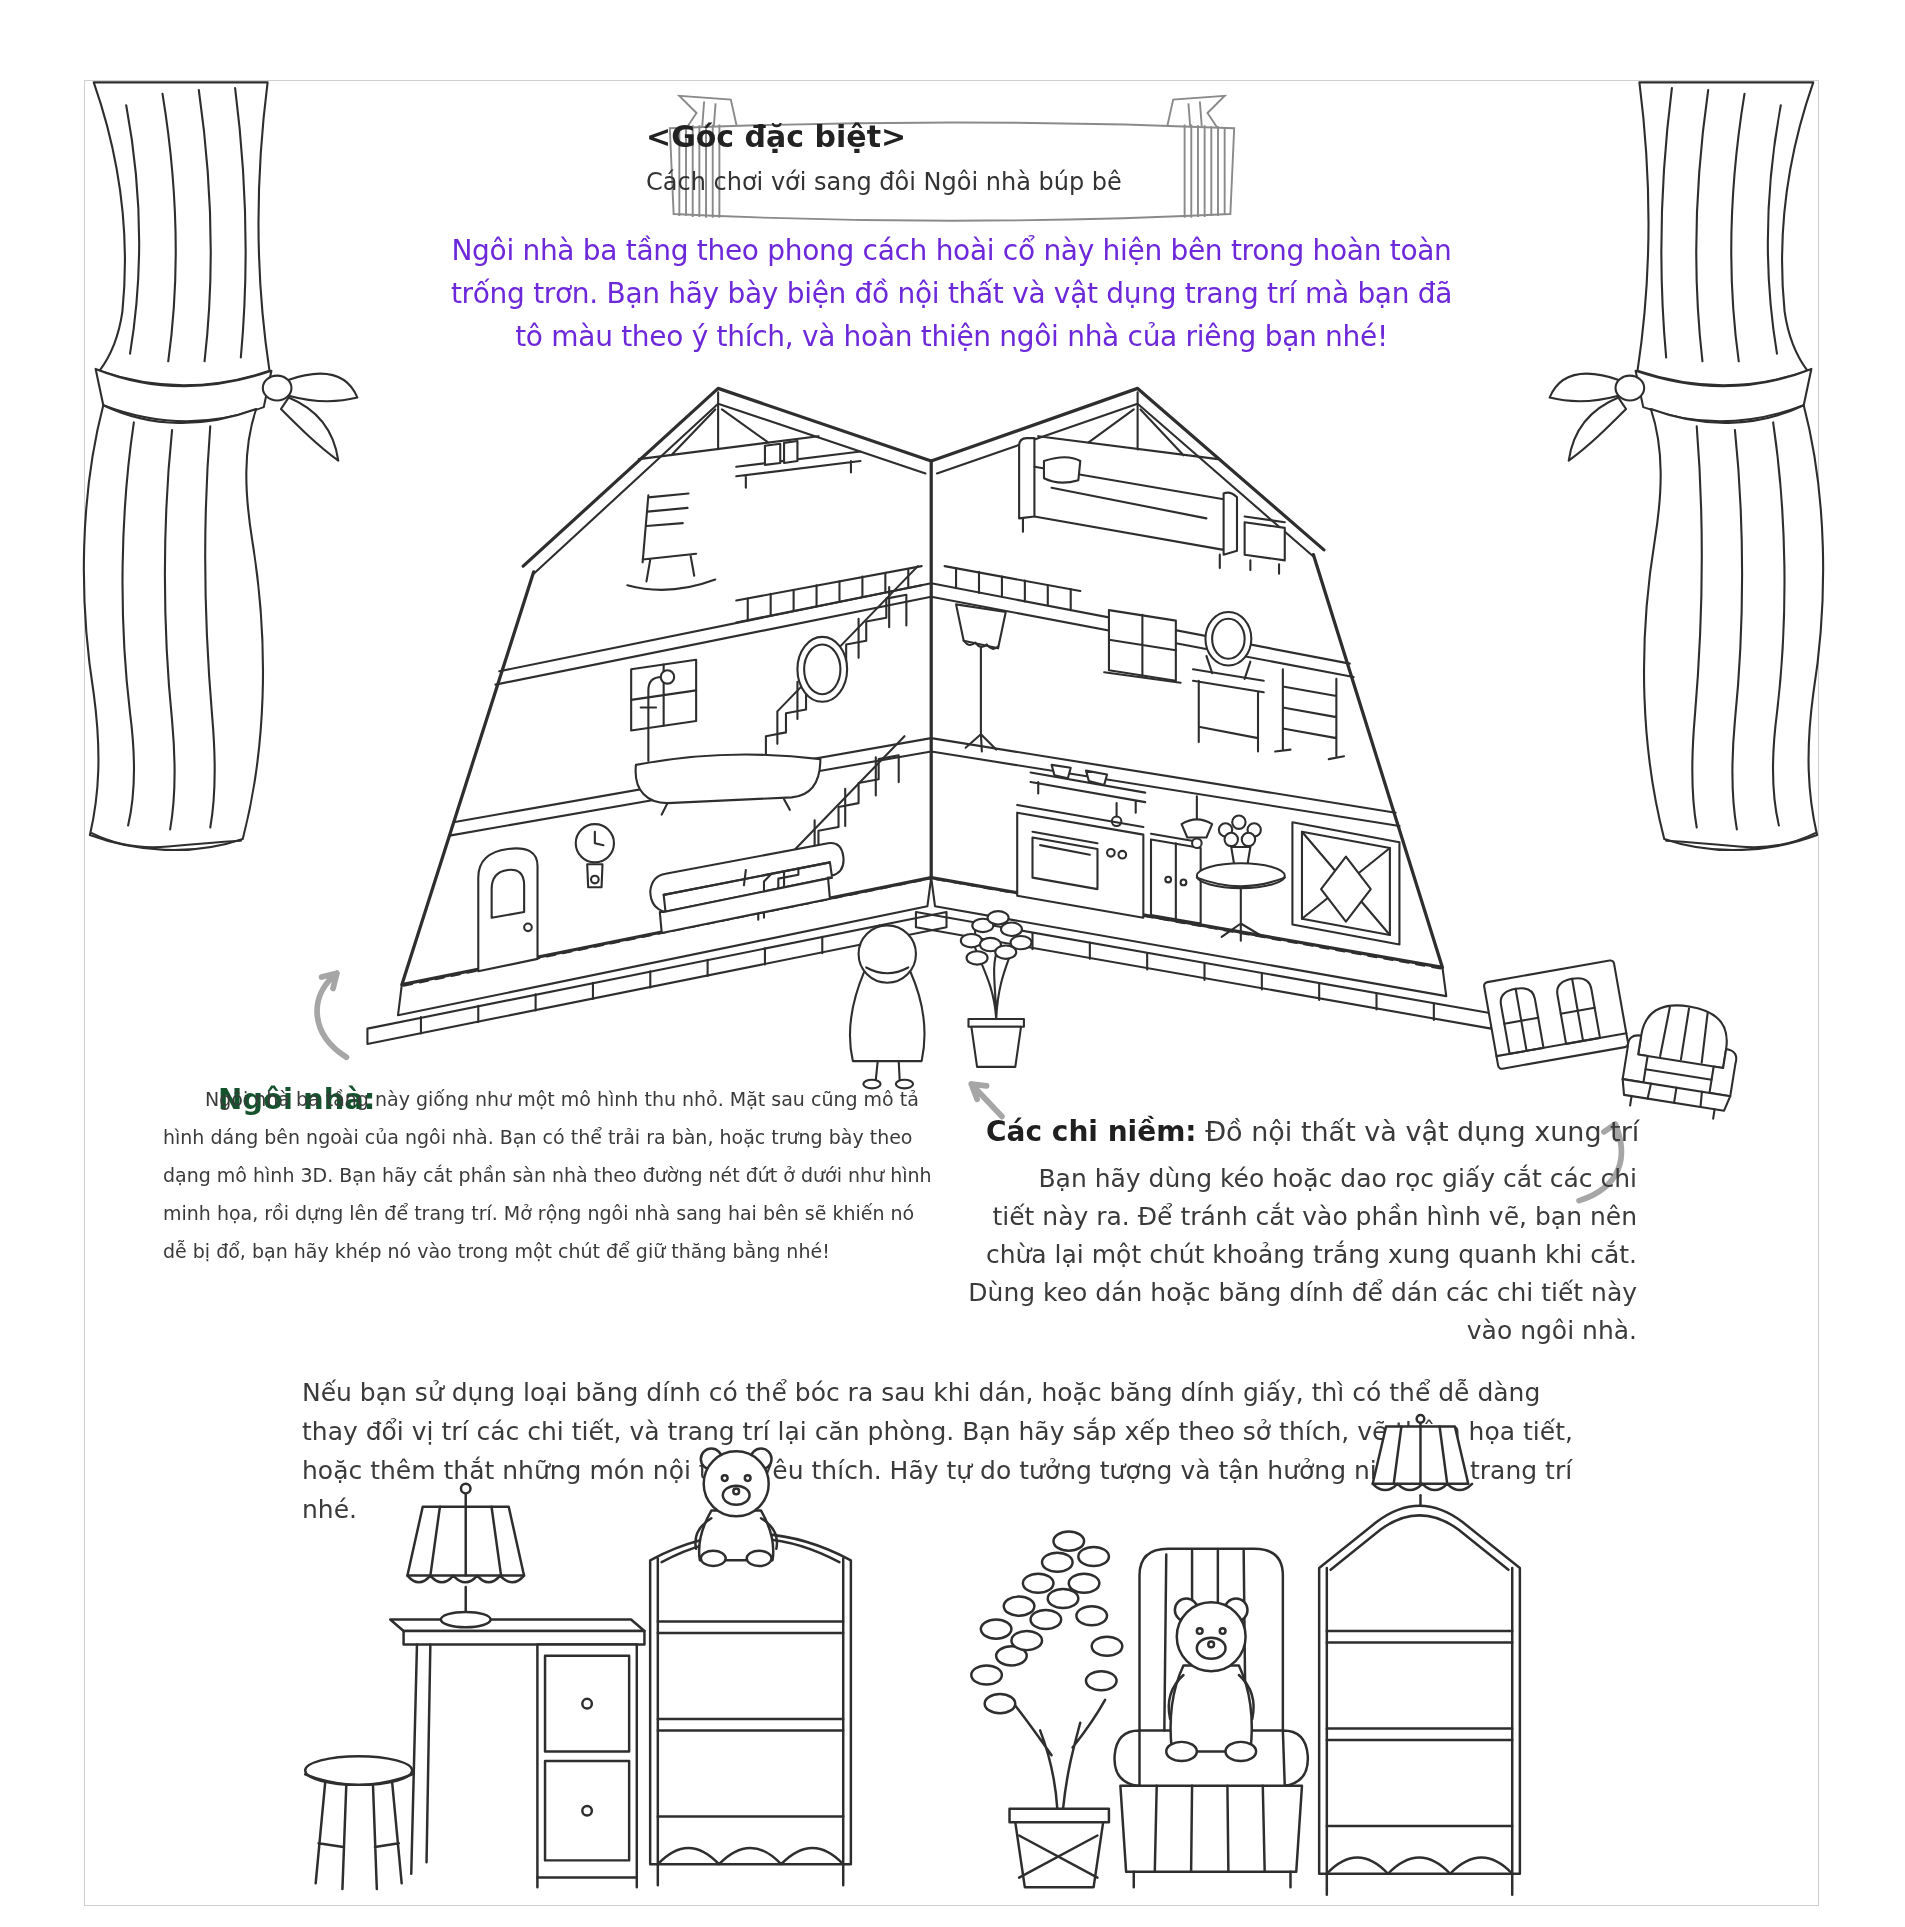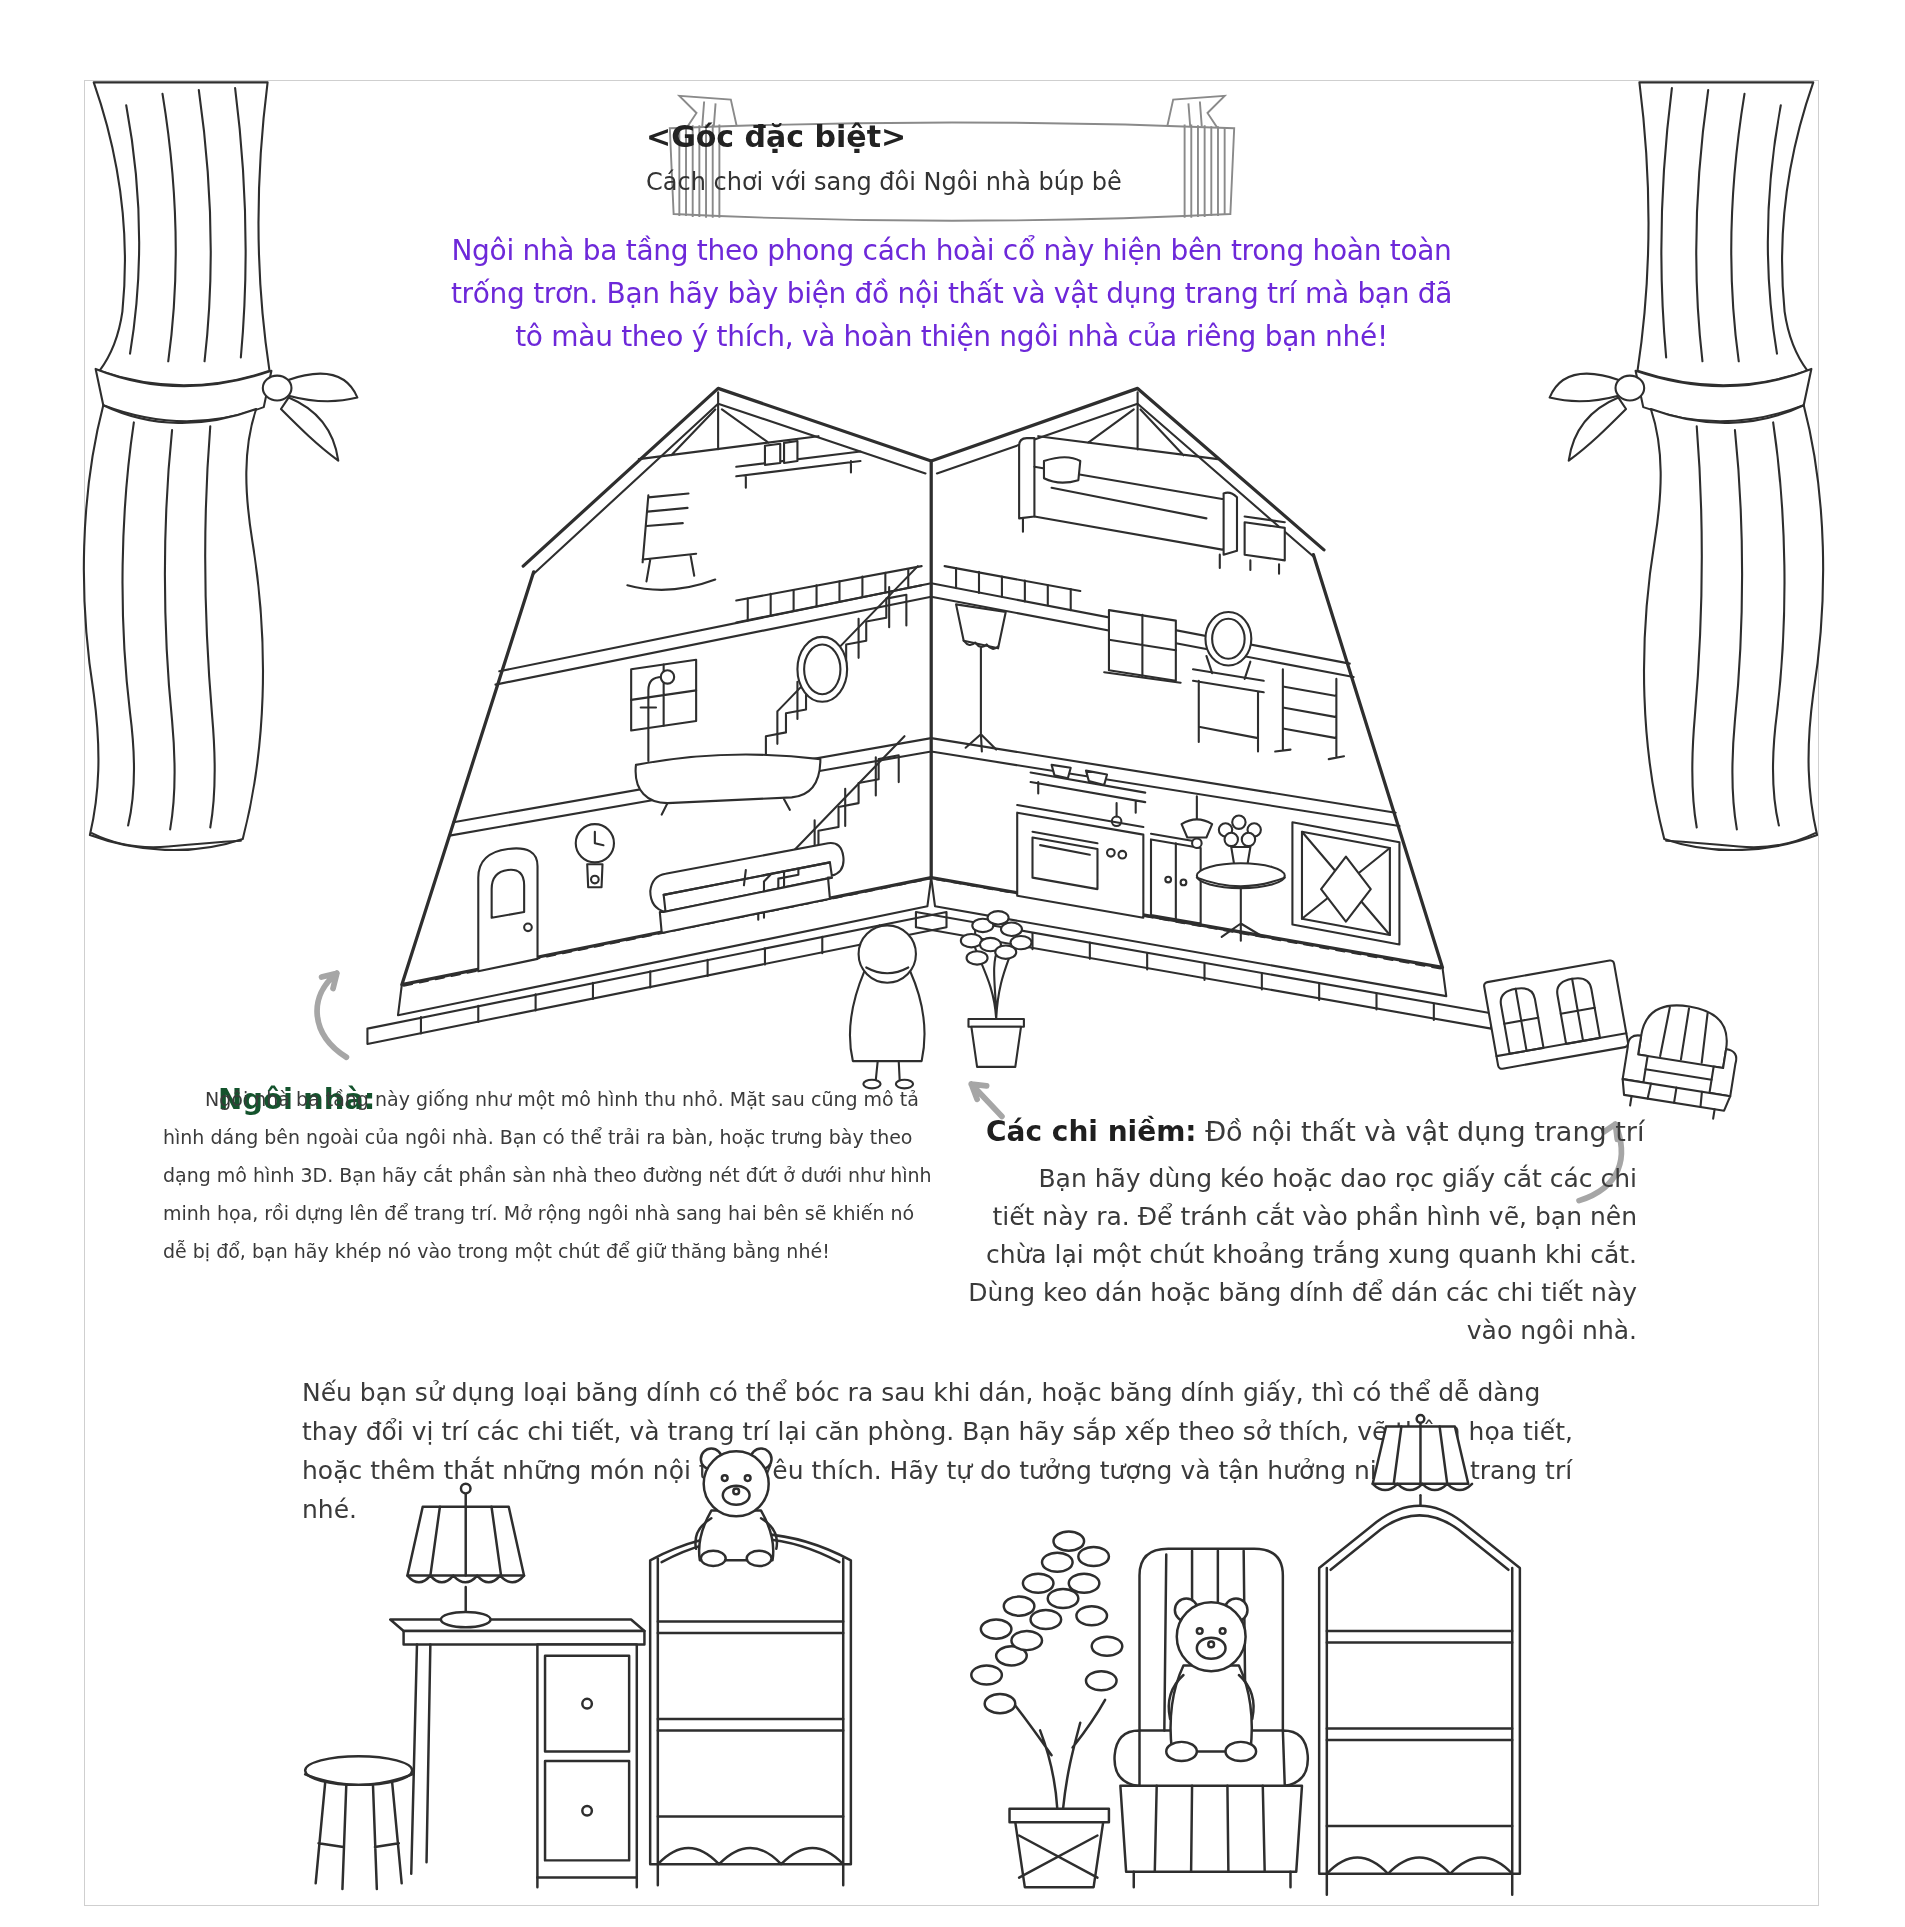--- a/index.html
+++ b/index.html
@@ -280,21 +280,21 @@
   <g class="gray">
     <path d="M62,736 C24,712 22,672 52,648 M52,648 L36,652 M52,648 L48,664"></path>
     <path d="M748,798 L716,764 M716,764 L722,780 M716,764 L732,766"></path>
     <path d="M1352,886 C1396,872 1404,840 1390,806 M1390,806 L1378,814 M1390,806 L1392,822"></path>
   </g>
 </svg>
 
 <div class="abs h-heading house-heading">Ngôi nhà:</div>
 <div class="abs house-body">Ngôi nhà ba tầng này giống như một mô hình thu nhỏ. Mặt sau cũng mô tả hình dáng bên ngoài của ngôi nhà. Bạn có thể trải ra bàn, hoặc trưng bày theo dạng mô hình 3D. Bạn hãy cắt phần sàn nhà theo đường nét đứt ở dưới như hình minh họa, rồi dựng lên để trang trí. Mở rộng ngôi nhà sang hai bên sẽ khiến nó dễ bị đổ, bạn hãy khép nó vào trong một chút để giữ thăng bằng nhé!</div>
 
-<div class="abs details-heading"><b>Các chi niềm:</b><span> Đồ nội thất và vật dụng trang trí</span></div>
+<div class="abs details-heading"><b>Các chi niềm:</b><span> Đồ nội thất và vật dụng xung trí</span></div>
 <div class="abs details-body">Bạn hãy dùng kéo hoặc dao rọc giấy cắt các chi tiết này ra. Để tránh cắt vào phần hình vẽ, bạn nên chừa lại một chút khoảng trắng xung quanh khi cắt. Dùng keo dán hoặc băng dính để dán các chi tiết này vào ngôi nhà.</div>
 
 <div class="abs footer-note">Nếu bạn sử dụng loại băng dính có thể bóc ra sau khi dán, hoặc băng dính giấy, thì có thể dễ dàng thay đổi vị trí các chi tiết, và trang trí lại căn phòng. Bạn hãy sắp xếp theo sở thích, vẽ thêm họa tiết, hoặc thêm thắt những món nội thất yêu thích. Hãy tự do tưởng tượng và tận hưởng niềm vui trang trí nhé.</div>
 
 <svg class="abs" style="left:287px;top:1415px;width:1338px;height:497px" viewBox="0 0 1400 520">
   <g class="ink" style="stroke-width:2.6px">
 
     <g>
       <path d="M40,384 L30,490 M110,384 L120,490 M62,388 L58,496 M90,388 L94,496 M33,448 L59,452 M92,452 L117,448"></path>
       <ellipse class="f" cx="75" cy="372" rx="56" ry="15"></ellipse>

